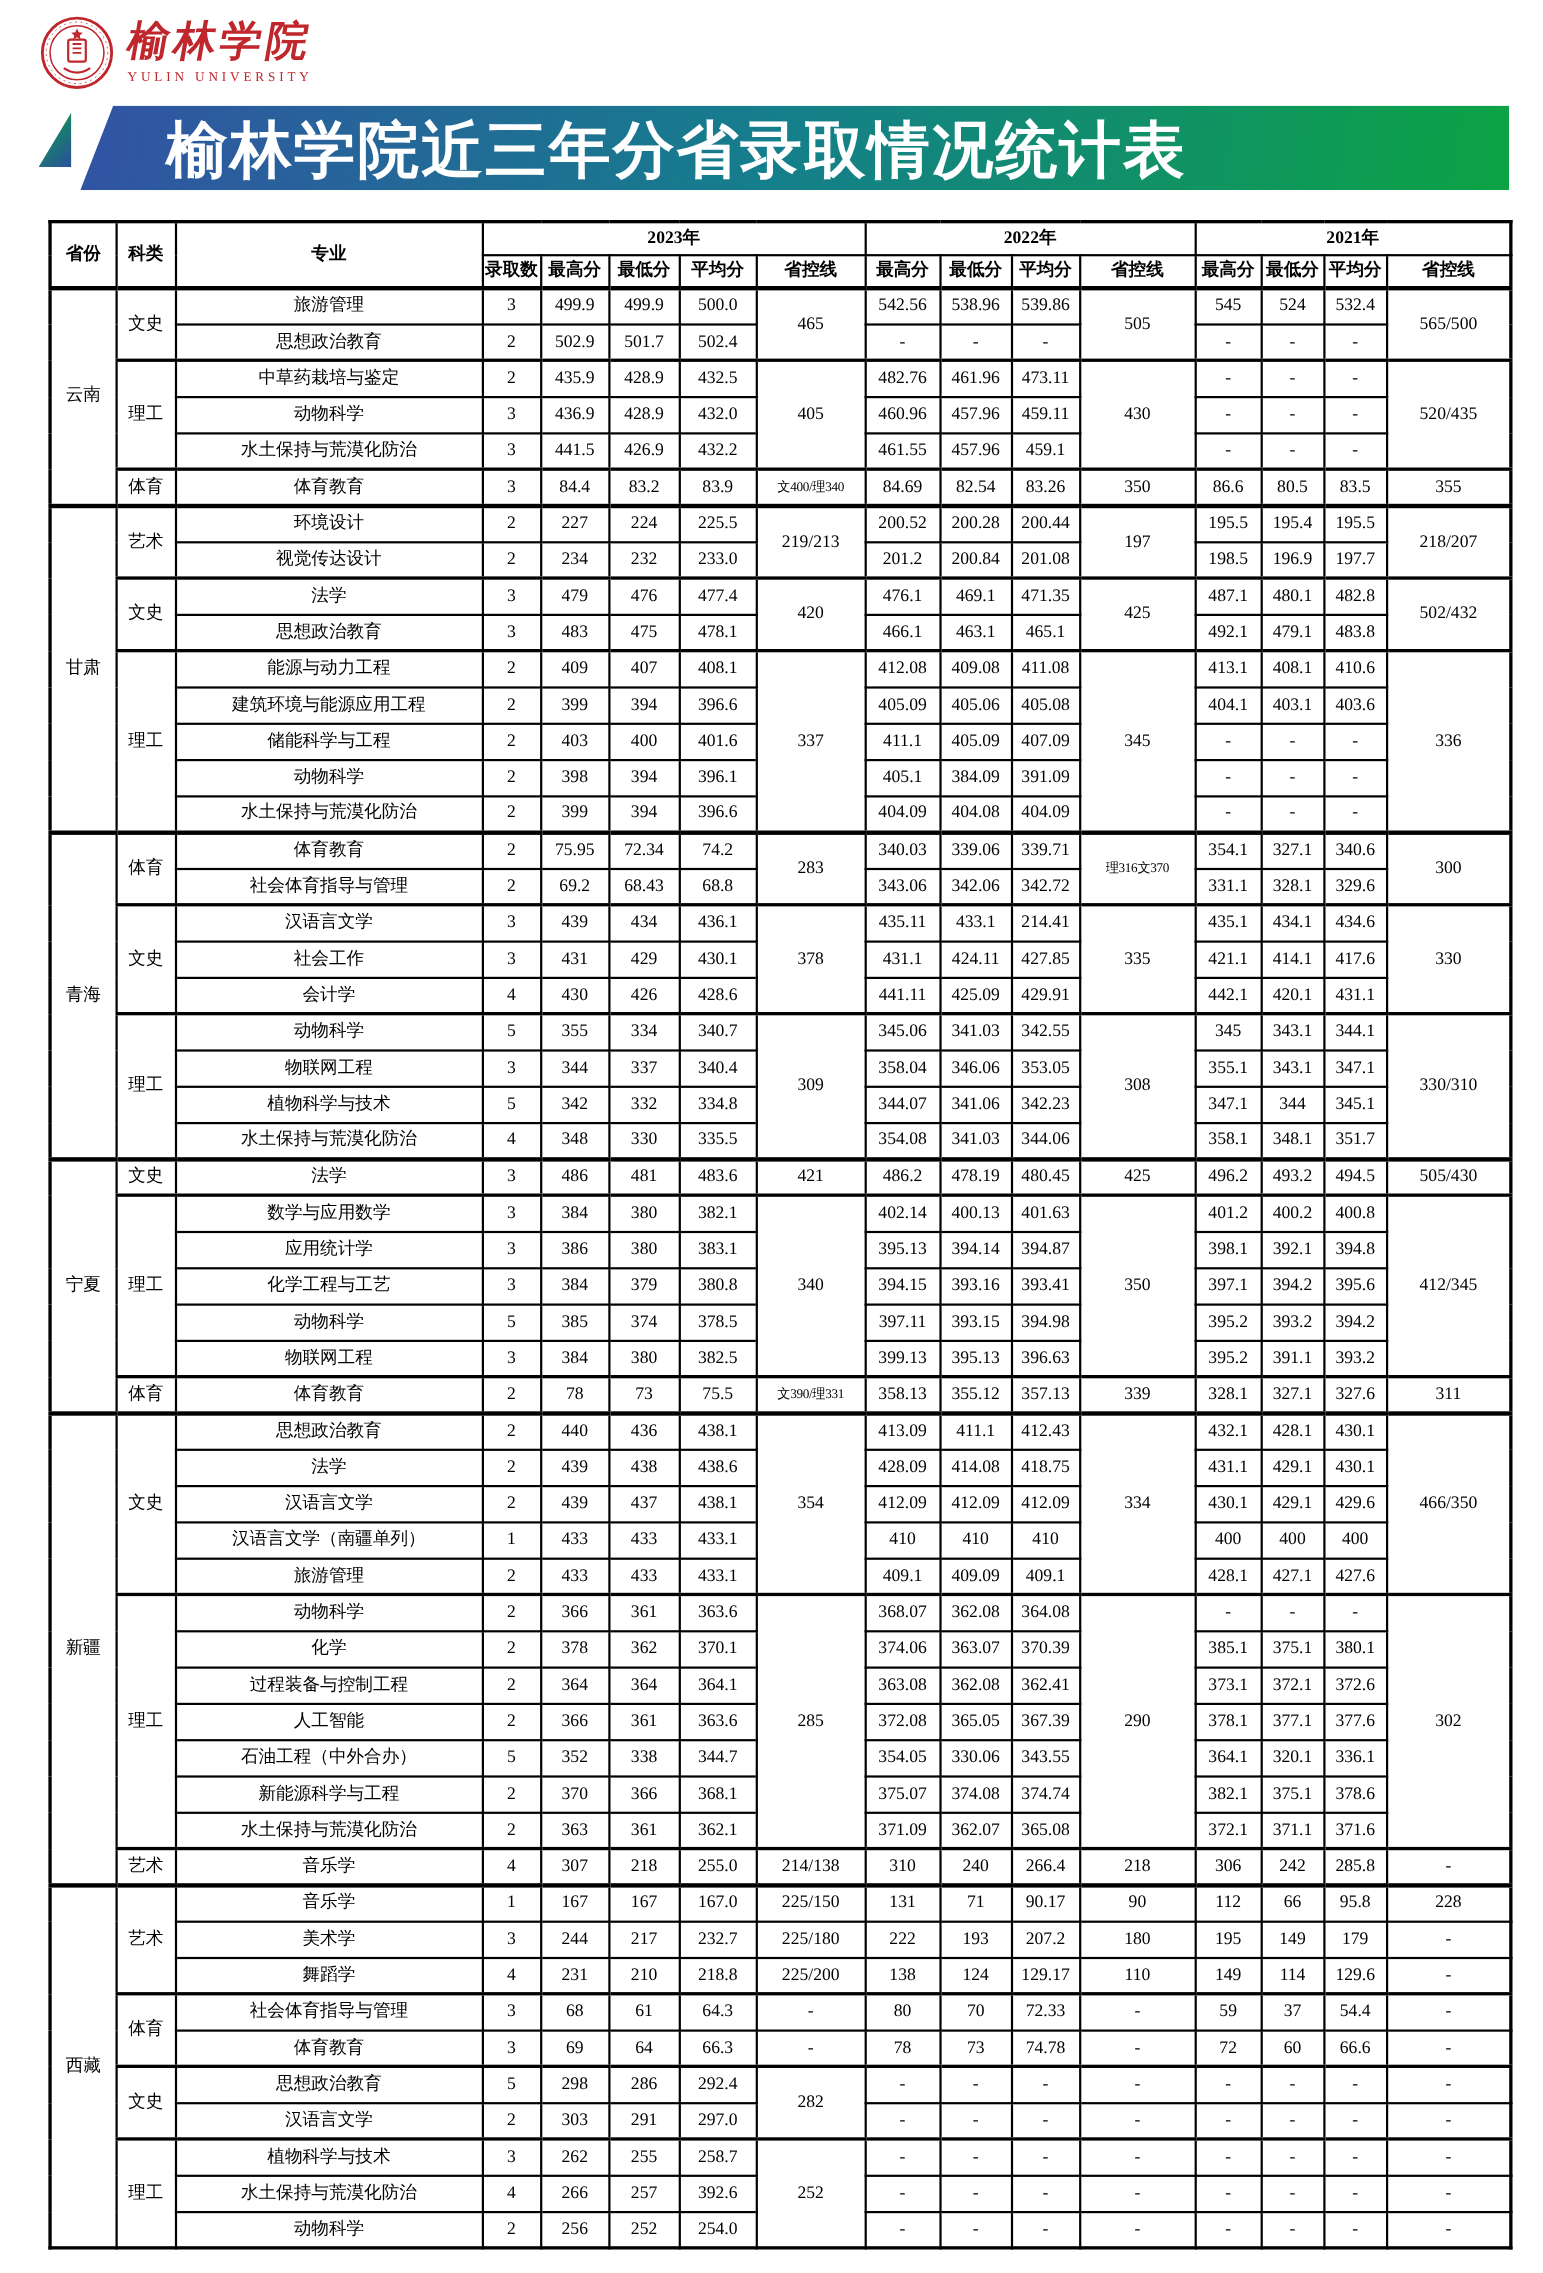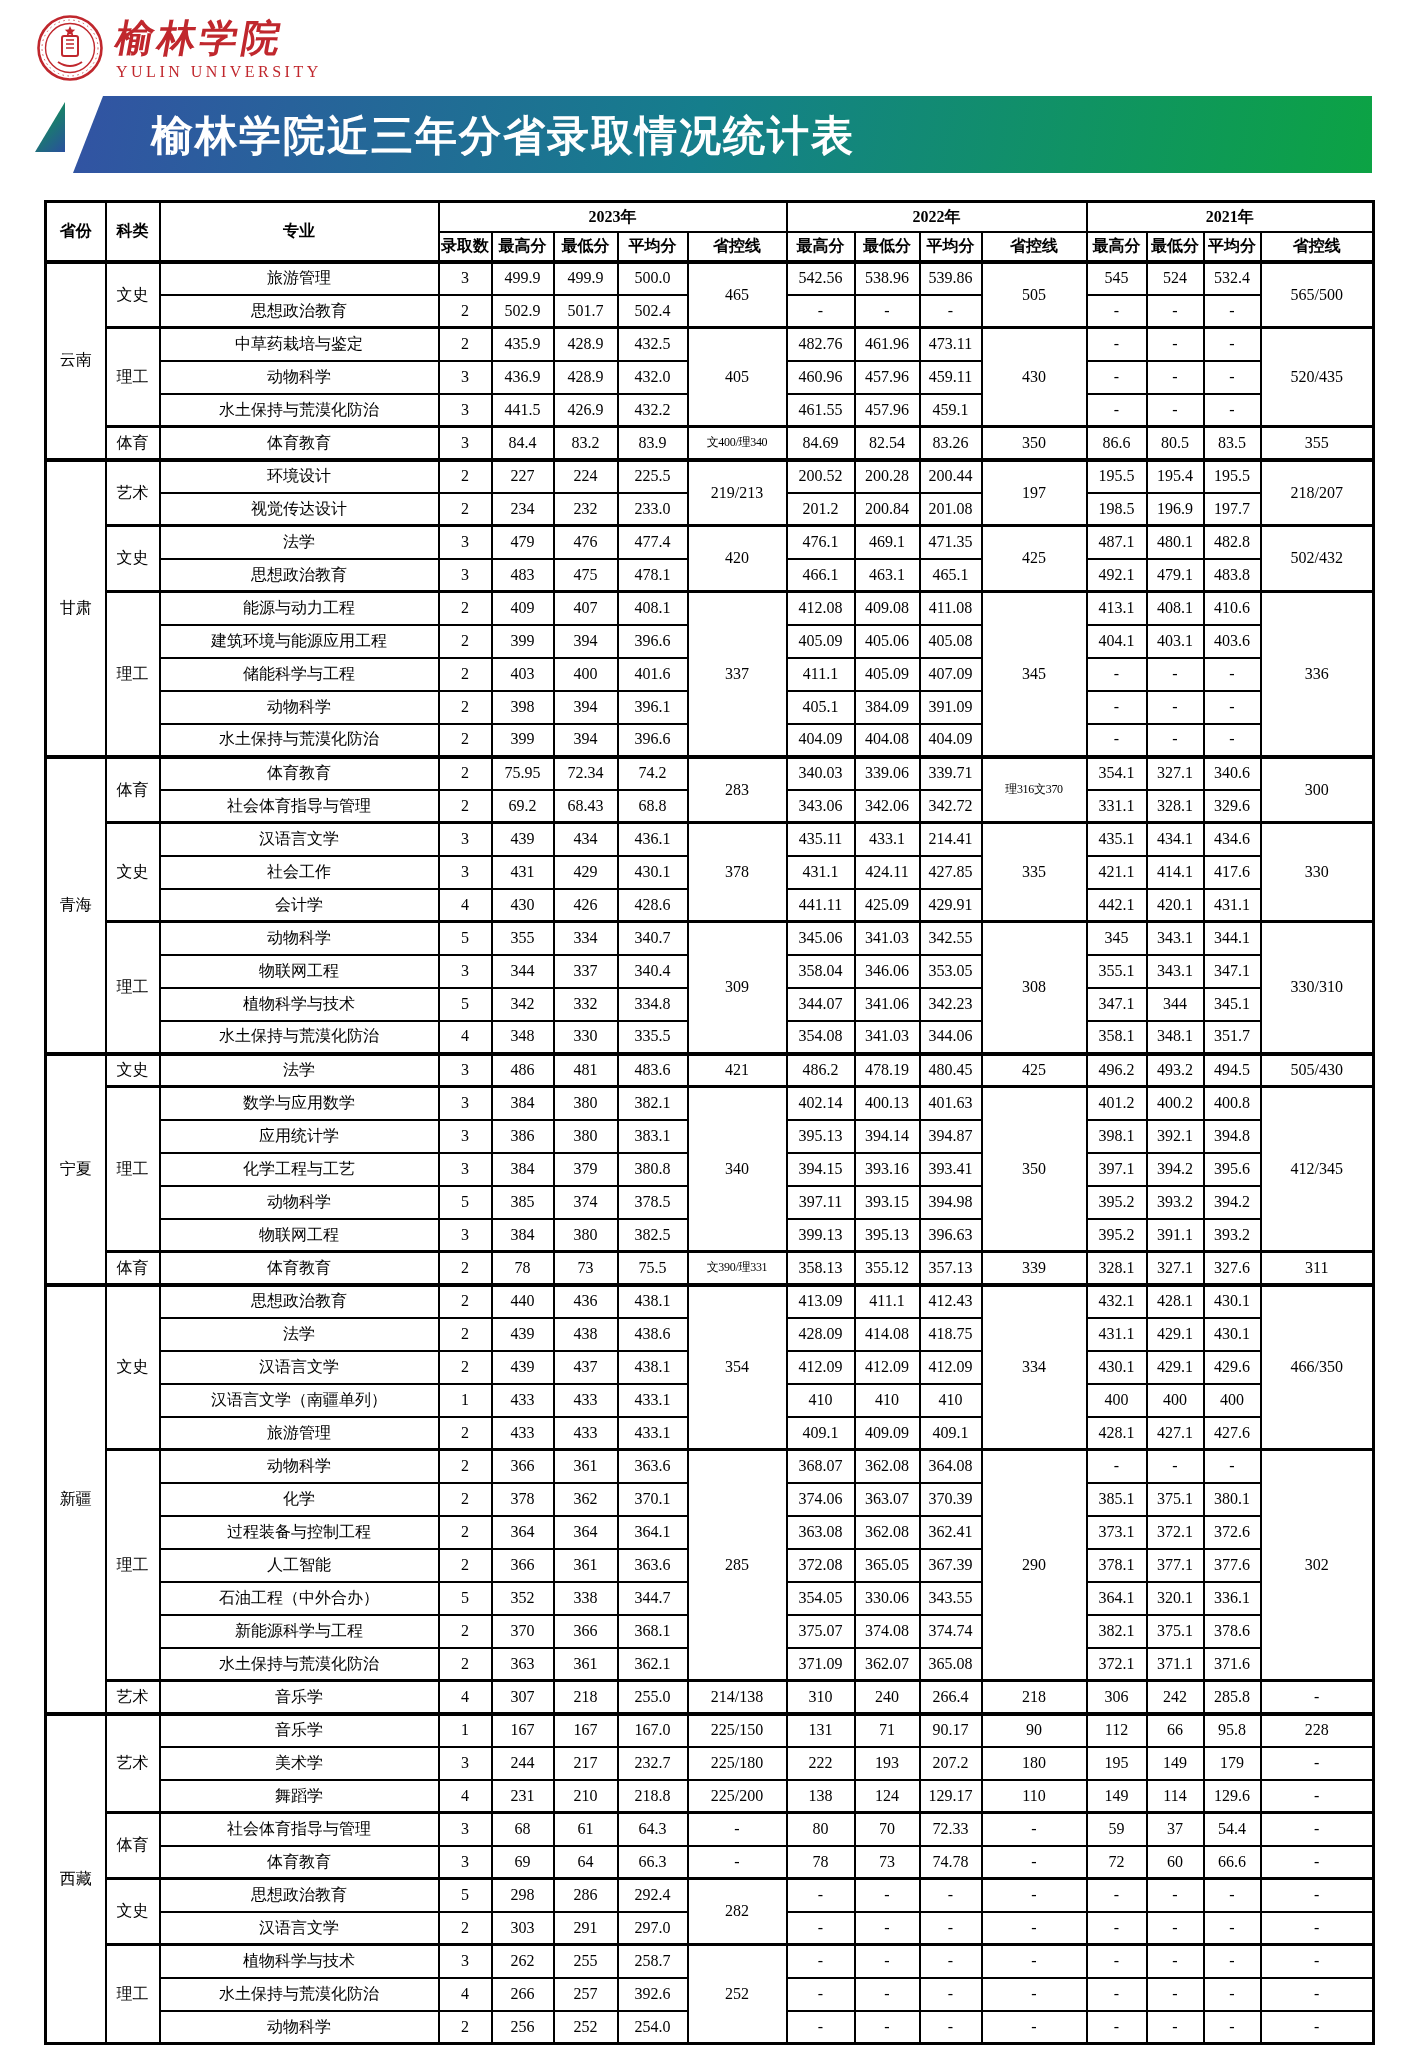--- a/index.html
+++ b/index.html
@@ -5,35 +5,35 @@
   html,body{margin:0;padding:0;background:#ffffff;}
   .page{position:relative;width:1403px;height:2066px;background:#fff;overflow:hidden;
         font-family:"Liberation Serif","DejaVu Serif",serif;color:#000;}
 
   
   .logo-row{position:absolute;left:36px;top:14px;display:flex;align-items:flex-start;gap:12px;}
   .seal{width:68px;height:68px;}
   .logo-text{display:flex;flex-direction:column;margin-top:4px;}
   .logo-zh{font-size:38px;font-weight:bold;color:#c0272d;transform:skewX(-10deg);
            font-family:"Liberation Serif","DejaVu Serif",serif;line-height:1.1;letter-spacing:4px;}
-  .logo-en{font-size:16px;color:#c0272d;letter-spacing:3.5px;margin-top:3px;
+  .logo-en{font-size:12px;color:#c0272d;letter-spacing:3.5px;margin-top:3px;
            font-family:"Liberation Serif","DejaVu Serif",serif;}
 
   
   .banner{position:absolute;left:33px;top:96px;width:1339px;height:77px;}
   .banner-tri{position:absolute;left:2px;top:6px;width:30px;height:50px;
               background:linear-gradient(135deg,#0ca344 0%,#2a4f9e 100%);
               clip-path:polygon(100% 0,100% 100%,0 100%);}
   .banner-main{position:absolute;left:40px;top:0;right:0;bottom:0;
                background:linear-gradient(100deg,#3253a3 0%,#157e8c 48%,#0ca344 100%);
                clip-path:polygon(30px 0,100% 0,100% 100%,0 100%);}
   .banner-title{position:absolute;left:0;top:0;width:100%;height:93px;line-height:79px;
                 padding-left:118px;box-sizing:border-box;
                 font-family:"Liberation Sans","DejaVu Sans",sans-serif;
-                font-weight:bold;font-size:42px;color:#ffffff;letter-spacing:2px;white-space:nowrap;}
+                font-weight:bold;font-size:56px;color:#ffffff;letter-spacing:2px;white-space:nowrap;}
 
   
   table.stat{position:absolute;left:44px;top:180px;border-collapse:collapse;table-layout:fixed;
              width:1328px;border:3px solid #000;margin-top:20px;}
   th,td{border:2px solid #000;text-align:center;vertical-align:middle;padding:0;
         font-size:16px;line-height:1.15;overflow:hidden;}
   thead tr{height:30px;}
   thead th{font-weight:bold;}
   thead tr:last-child th{border-bottom:3px solid #000;}
   tbody tr{height:33px;}

